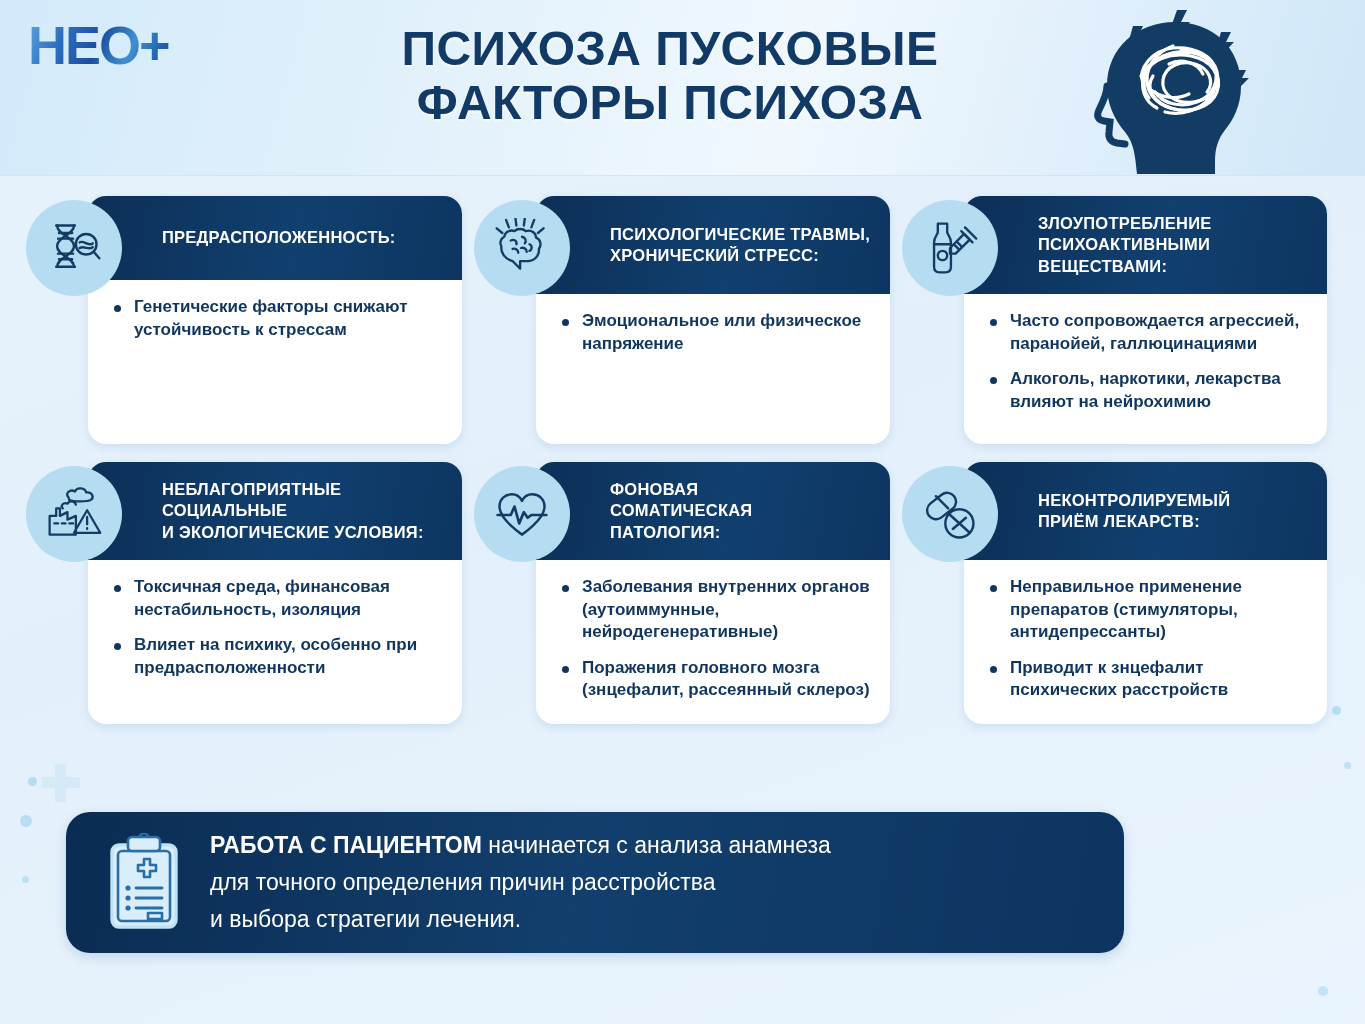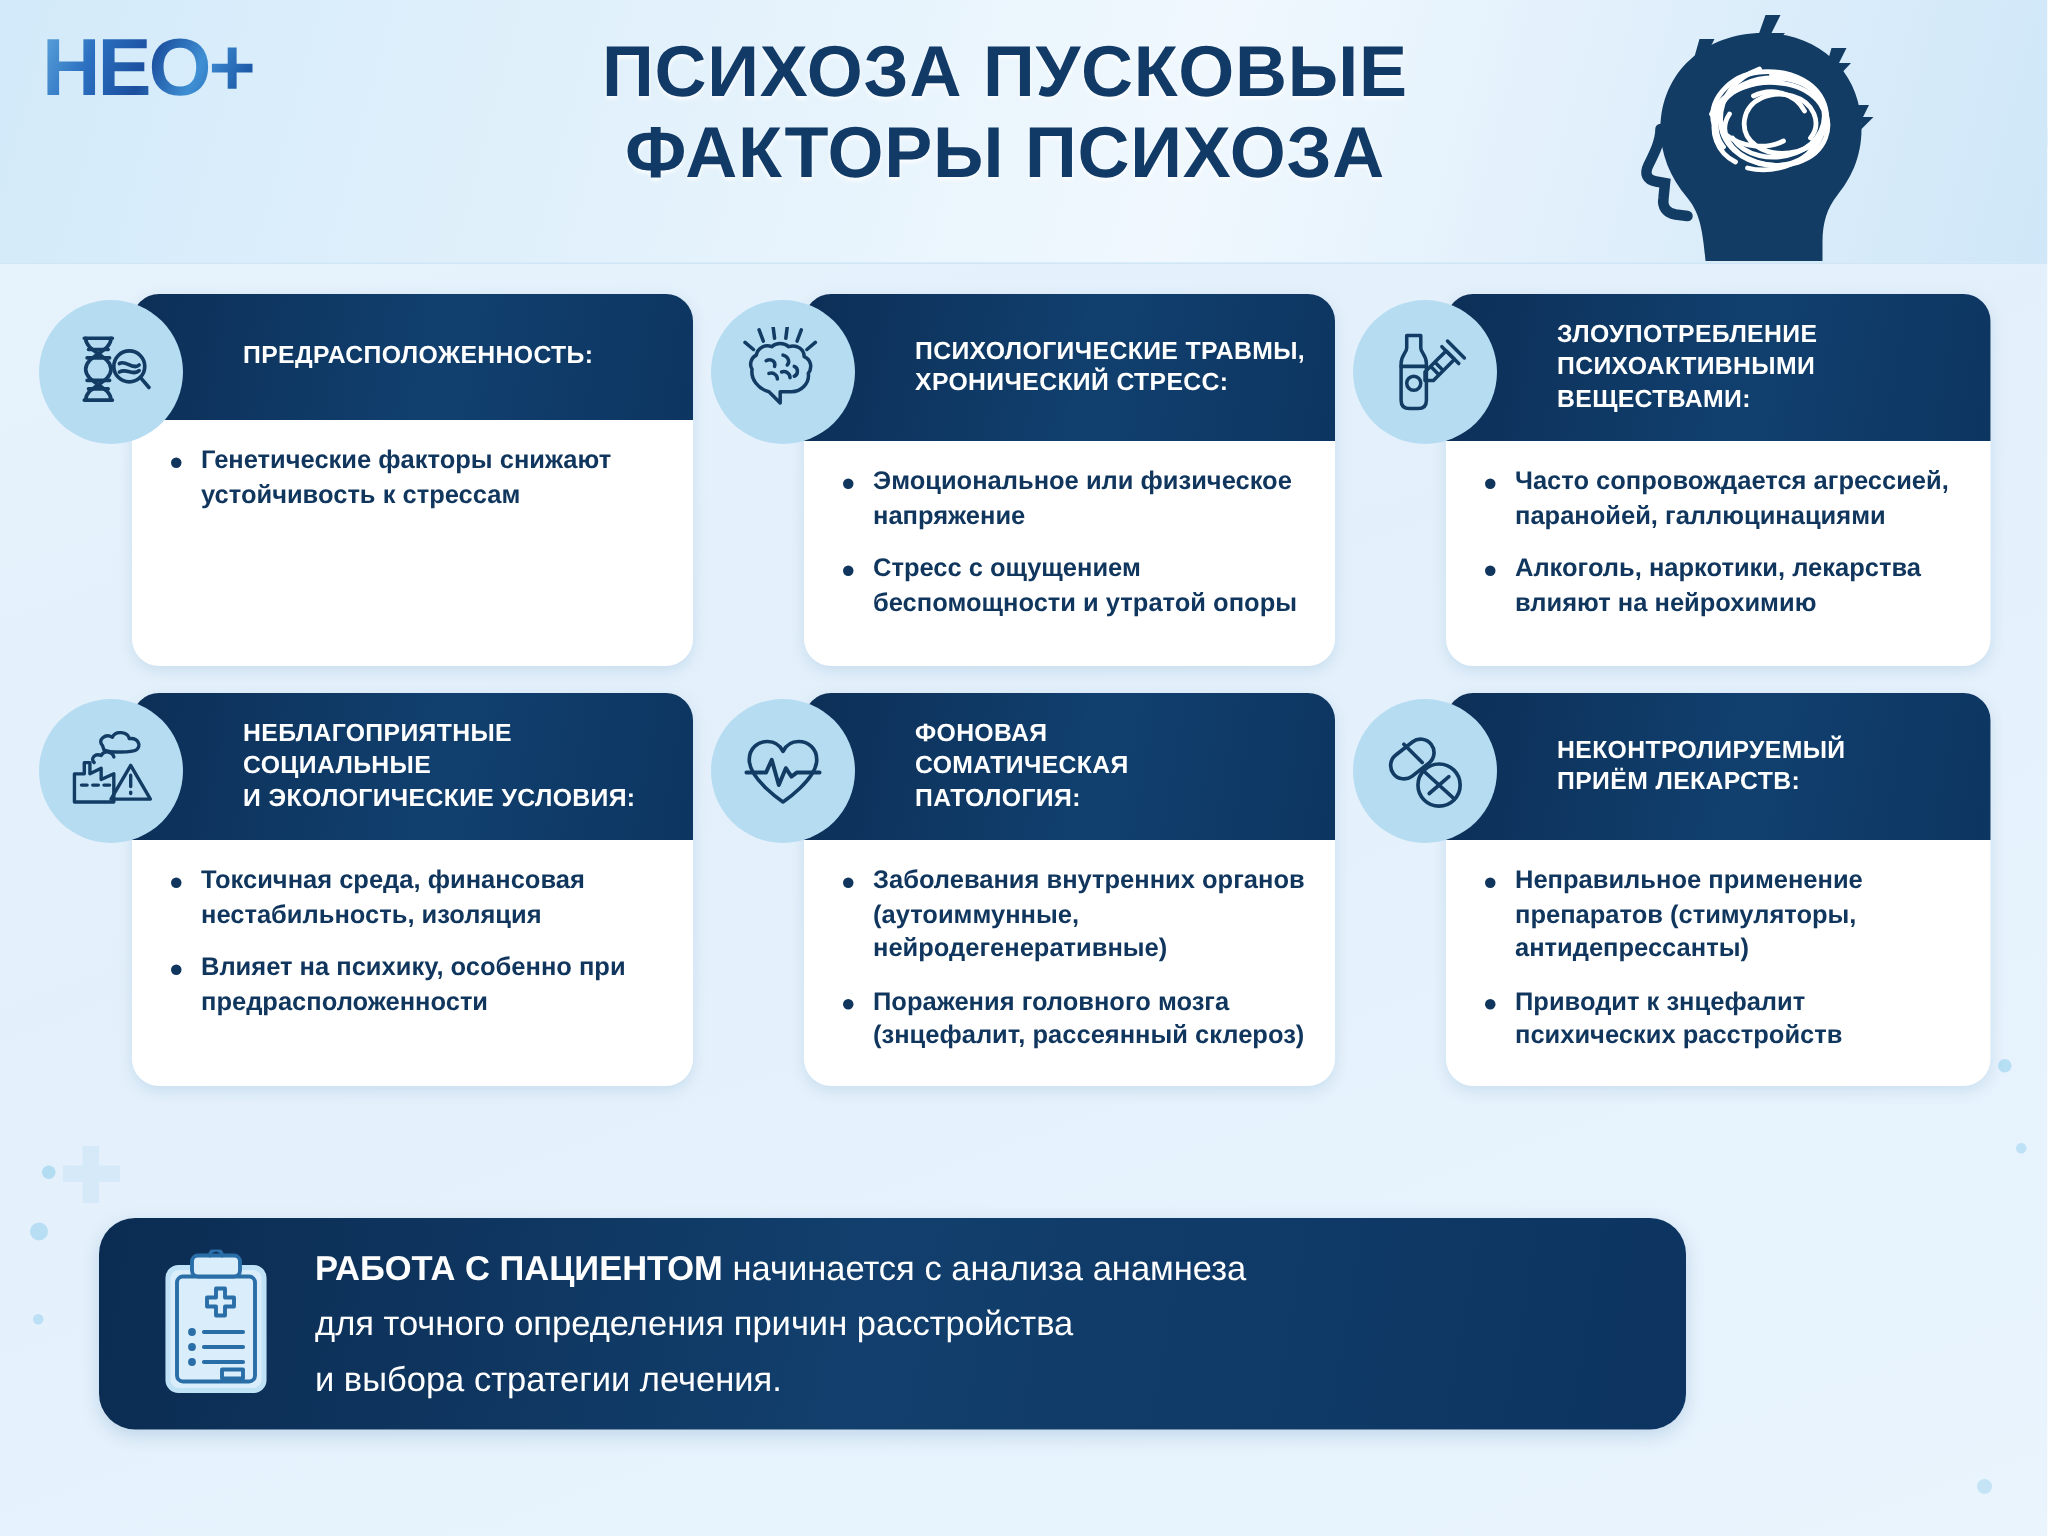--- a/index.html
+++ b/index.html
@@ -268,21 +268,20 @@
         </div>
         <div class="card-head tall">
           <div class="card-title">
             <span class="ln">ПСИХОЛОГИЧЕСКИЕ ТРАВМЫ,</span>
             <span class="ln">ХРОНИЧЕСКИЙ СТРЕСС:</span>
           </div>
         </div>
         <div class="card-body">
           <ul class="bullets">
             <li>Эмоциональное или физическое напряжение</li>
-            <li>Стресс с ощущением беспомощности и утратой опоры</li>
           </ul>
         </div>
       </div>
     </div>
 
     <div class="card-slot">
       <div class="card">
         <div class="icon-badge">
           <svg viewBox="0 0 64 64" fill="none" stroke="#123c64" stroke-width="2.5" stroke-linecap="round" stroke-linejoin="round">
             <path d="M19 6 L29 6 L29 15 C29 18 33 20 33 26 L33 52 C33 56 31 58 27 58 L21 58 C17 58 15 56 15 52 L15 26 C15 20 19 18 19 15 Z"></path>

